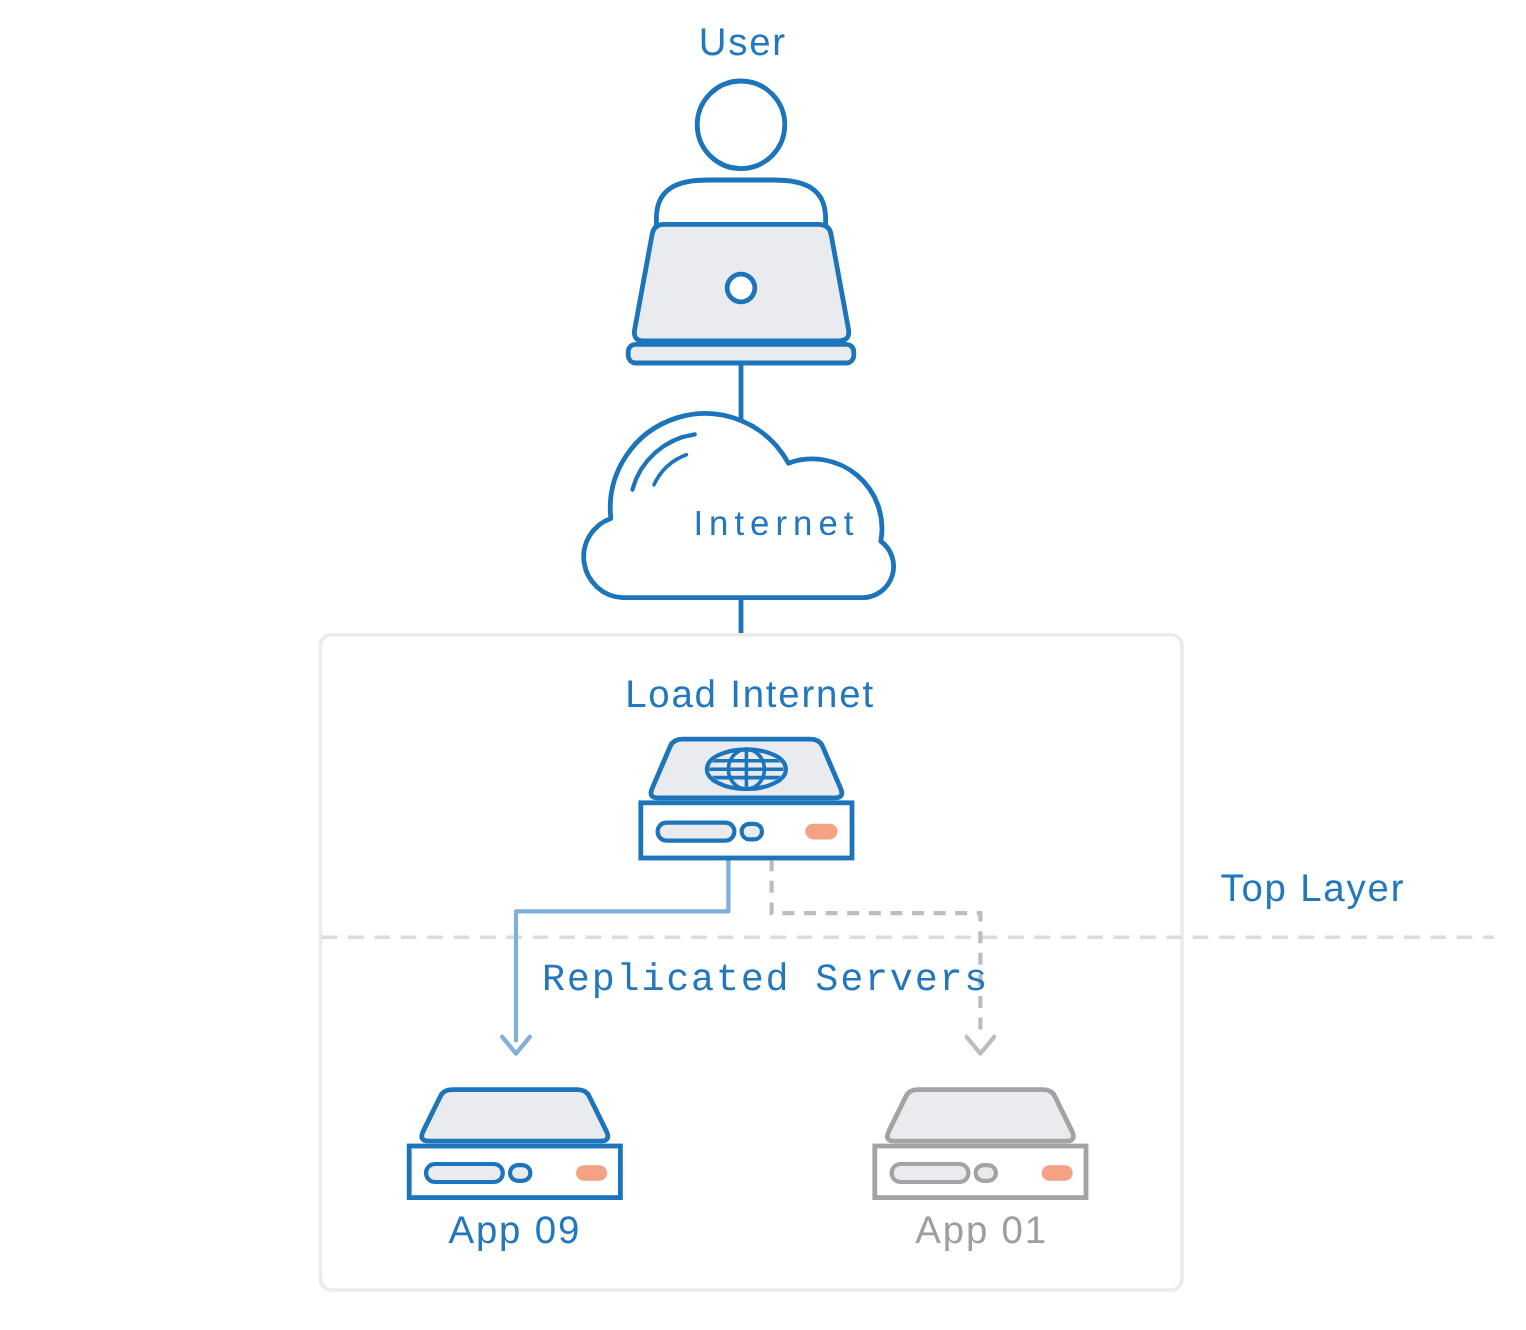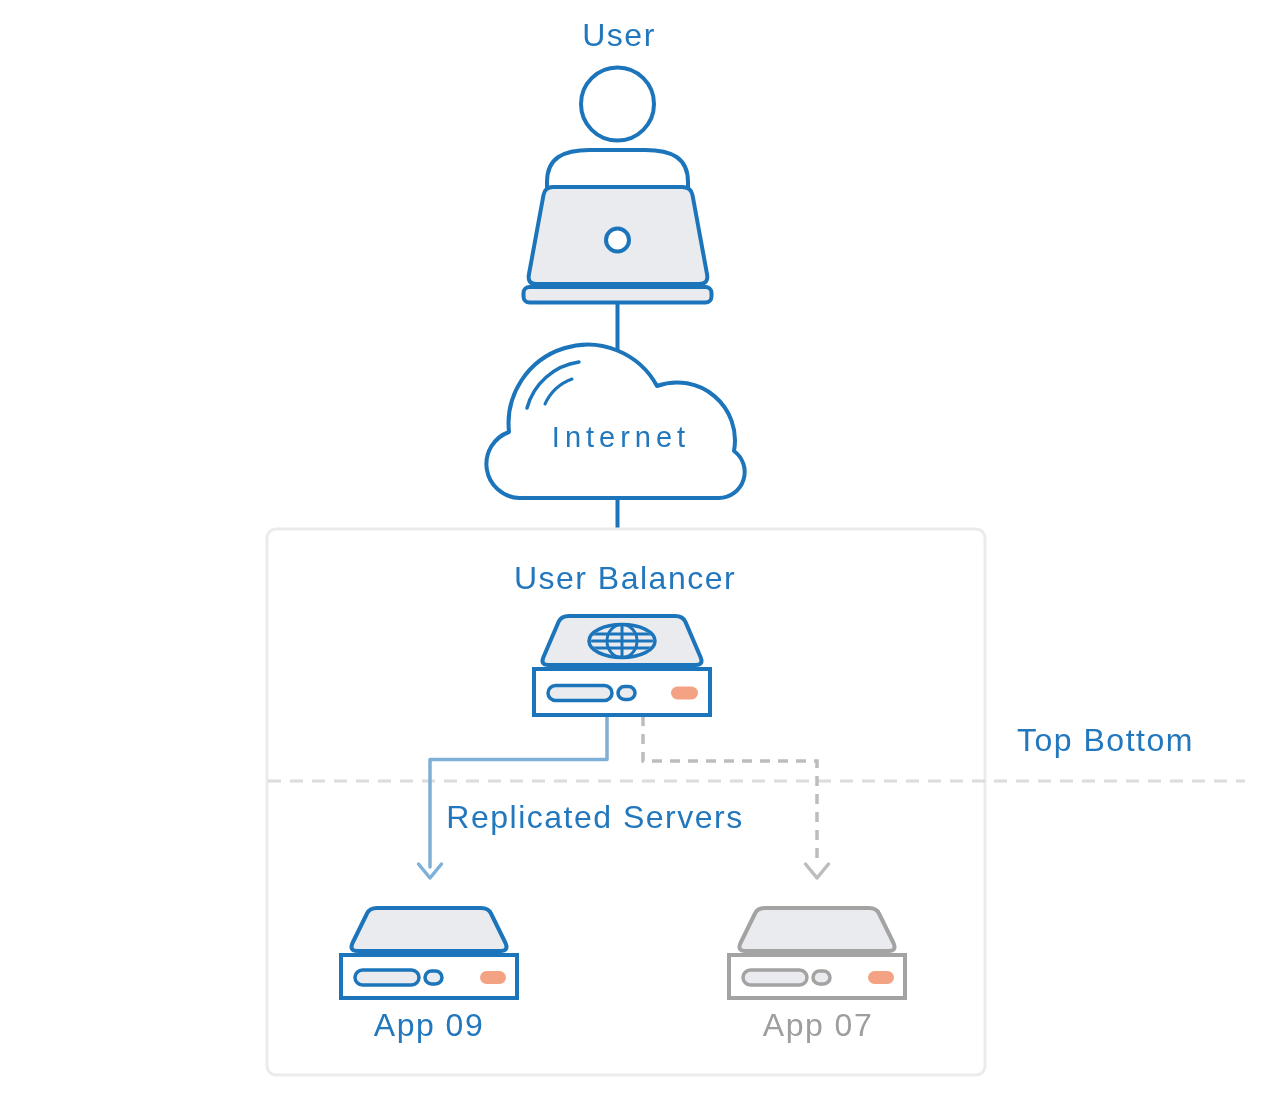--- a/index.html
+++ b/index.html
@@ -116,26 +116,26 @@
       <path d="M 765 908 H 869 Q 876.5 908 879 913.5 L 893.5 943 Q 897 951 888.5 951 H 745.5 Q 737 951 740.5 943 L 755 913.5 Q 757.5 908 765 908 Z" class="sg w4 fl rnd"></path>
       <rect x="729" y="955" width="176" height="43" class="sg w4 fw"></rect>
       <rect x="743" y="970" width="64" height="15" rx="7.5" class="sg w35 fl"></rect>
       <rect x="813" y="971" width="17" height="13" rx="6.5" class="sg w35 fl"></rect>
       <rect x="868" y="971" width="26" height="13" rx="6.5" class="led"></rect>
     </g>
   </svg>
 
   <div class="label centered" style="left:619px; top:19px;">User</div>
 
-  <div class="label wide centered" style="left:621px; top:423px;">Internet</div>
+  <div class="label wide centered" style="left:647px; top:423px;">Internet</div>
 
-  <div class="label centered" style="left:625px; top:562px;">User Balancer</div>
+  <div class="label centered" style="left:625px; top:562px;">Load Internet</div>
 
-  <div class="label centered" style="left:595px; top:801px;">Replicated Servers</div>
+  <div class="label centered" style="left:638px; top:801px;font-family:Liberation Mono, monospace;">Replicated Servers</div>
 
   <div class="label centered" style="left:429px; top:1009px;">App 09</div>
 
-  <div class="label gray centered" style="left:818px; top:1009px;">App 07</div>
+  <div class="label gray centered" style="left:818px; top:1009px;">App 01</div>
 
-  <div class="label" style="left:1017px; top:724px;">Top Bottom</div>
+  <div class="label" style="left:1017px; top:724px;">Top Layer</div>
 
 
 </div>
 
 </body></html>

